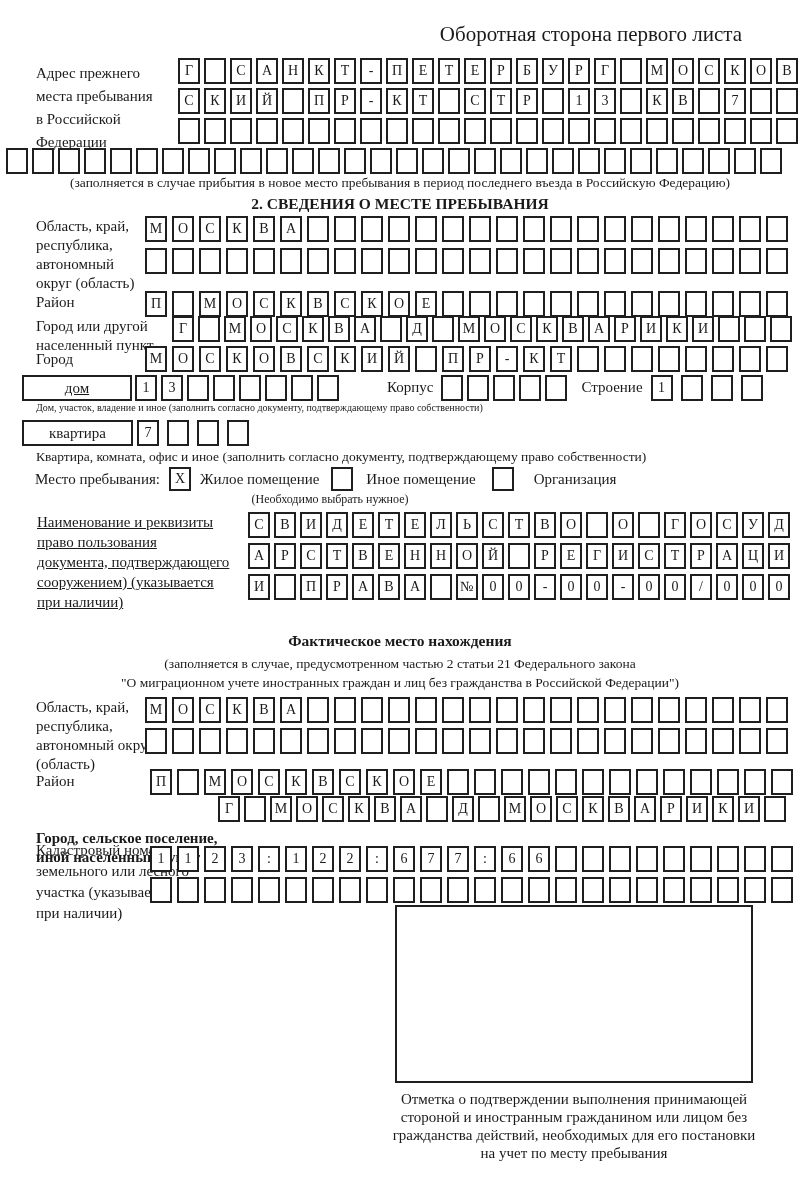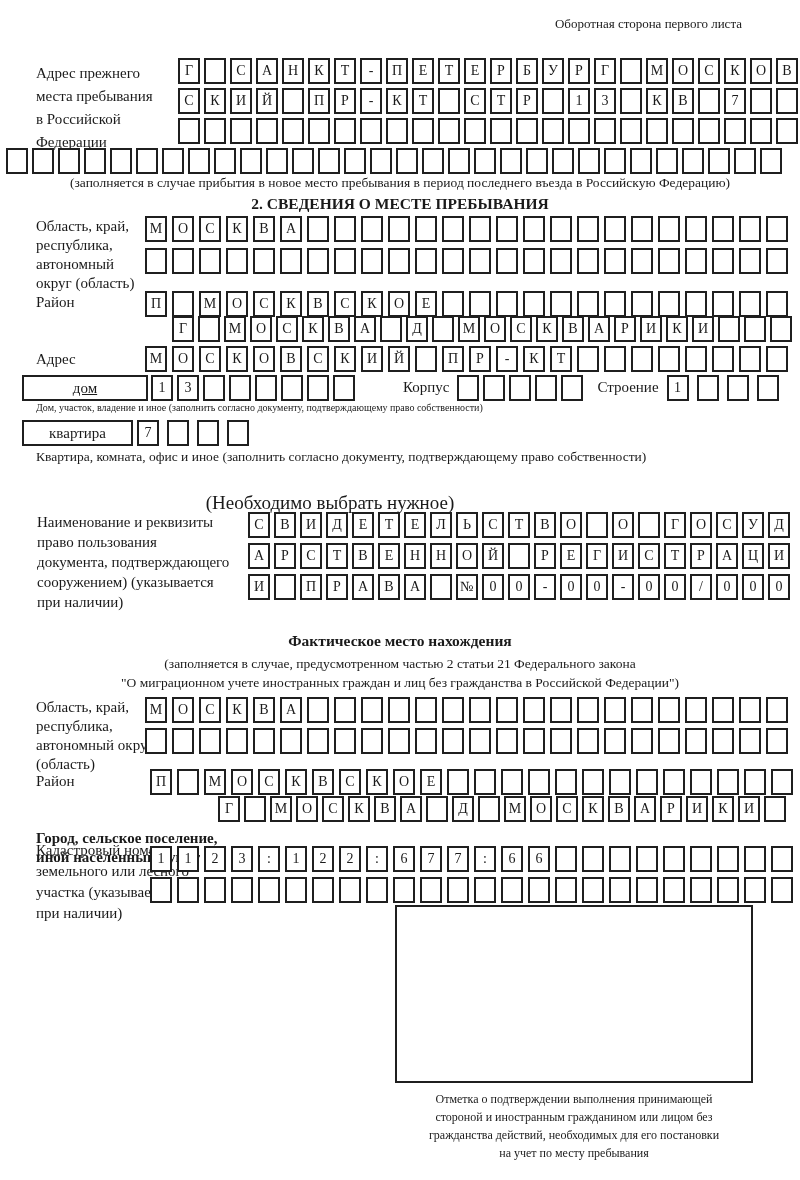--- a/index.html
+++ b/index.html
@@ -2,21 +2,21 @@
 <html><head>
 <meta charset="utf-8">
 <style>
   html,body{margin:0;padding:0;background:#ffffff;}
   body{font-family:"Liberation Serif","DejaVu Serif",serif;color:#1a1a1a;}
   .page{position:relative;width:800px;height:1180px;background:#ffffff;overflow:hidden;}
   .abs{position:absolute;}
   .lbl{font-size:15px;line-height:19px;}
   .lbl div{white-space:nowrap;}
   .lh23 div{line-height:23px;}
-  .lh20 div{line-height:20px;}
+  .lh20 div{line-height:20px;text-decoration:underline;}
   .lh21 div{line-height:21px;}
   .cr{display:flex;}
   .cr .c{box-sizing:border-box;flex:none;width:22px;height:26px;border:2px solid #1f1f1f;
          margin-right:4px;text-align:center;font-size:14px;line-height:22px;background:#fff;}
   .p27 .c{margin-right:5px;}
   .mb4{margin-bottom:4px;}
   .wide .c{margin-right:8px;}
   .note{font-size:13.5px;text-align:center;width:100%;}
   .titleb{font-size:15.5px;font-weight:bold;text-align:center;width:100%;}
   .inlbl{font-size:15px;line-height:25px;white-space:nowrap;}
@@ -25,21 +25,21 @@
   .chk{box-sizing:border-box;flex:none;width:22px;height:24px;border:2px solid #1f1f1f;
        text-align:center;font-size:14px;line-height:20px;background:#fff;}
   .chkrow{display:flex;align-items:center;font-size:15px;}
   .stampbox{box-sizing:border-box;border:2px solid #1f1f1f;background:#fff;}
 </style>
 </head>
 <body>
 
 <div class="page">
 
-  <div class="abs" style="top:16px;right:58px;font-size:13px;">Оборотная сторона первого листа</div>
+  <div class="abs" style="top:22px;right:58px;font-size:21px;">Оборотная сторона первого листа</div>
 
   <div class="abs lbl lh23" style="top:62px;left:36px;">
     <div>Адрес прежнего</div>
     <div>места пребывания</div>
     <div>в Российской</div>
     <div>Федерации</div>
   </div>
   <div class="abs" style="top:58px;left:178px;">
     <div class="cr mb4">
         <div class="c">Г</div>
@@ -238,20 +238,24 @@
       <div class="c"></div>
       <div class="c"></div>
       <div class="c"></div>
       <div class="c"></div>
       <div class="c"></div>
       <div class="c"></div>
       <div class="c"></div>
       <div class="c"></div>
     </div>
 
+  <div class="abs lbl" style="top:317px;left:36px;">
+    <div>Город или другой</div>
+    <div>населенный пункт</div>
+  </div>
   <div class="abs cr" style="top:316px;left:172px;">
       <div class="c">Г</div>
       <div class="c"></div>
       <div class="c">М</div>
       <div class="c">О</div>
       <div class="c">С</div>
       <div class="c">К</div>
       <div class="c">В</div>
       <div class="c">А</div>
       <div class="c"></div>
@@ -265,21 +269,21 @@
       <div class="c">А</div>
       <div class="c">Р</div>
       <div class="c">И</div>
       <div class="c">К</div>
       <div class="c">И</div>
       <div class="c"></div>
       <div class="c"></div>
       <div class="c"></div>
     </div>
 
-  <div class="abs lbl" style="top:350px;left:36px;">Адрес</div>
+  <div class="abs lbl" style="top:350px;left:36px;">Город</div>
   <div class="abs cr p27" style="top:346px;left:145px;">
       <div class="c">М</div>
       <div class="c">О</div>
       <div class="c">С</div>
       <div class="c">К</div>
       <div class="c">О</div>
       <div class="c">В</div>
       <div class="c">С</div>
       <div class="c">К</div>
       <div class="c">И</div>
@@ -294,21 +298,21 @@
       <div class="c"></div>
       <div class="c"></div>
       <div class="c"></div>
       <div class="c"></div>
       <div class="c"></div>
       <div class="c"></div>
       <div class="c"></div>
     </div>
 
   <div class="abs" style="top:375px;left:22px;display:flex;align-items:flex-start;">
-    <div class="labelbox" style="width:126px;text-decoration:underline;">дом</div>
+    <div class="labelbox" style="width:110px;text-decoration:underline;">дом</div>
     <div class="cr" style="margin-left:3px;">
         <div class="c">1</div>
         <div class="c">3</div>
         <div class="c"></div>
         <div class="c"></div>
         <div class="c"></div>
         <div class="c"></div>
         <div class="c"></div>
         <div class="c"></div>
       </div>
@@ -334,21 +338,30 @@
     <div class="labelbox" style="width:111px;">квартира</div>
     <div class="cr wide" style="margin-left:4px;">
         <div class="c">7</div>
         <div class="c"></div>
         <div class="c"></div>
         <div class="c"></div>
       </div>
   </div>
   <div class="abs" style="top:449px;left:36px;font-size:13.5px;">Квартира, комната, офис и иное (заполнить согласно документу, подтверждающему право собственности)</div>
 
-  <div class="abs" style="top:492px;left:0;width:660px;text-align:center;font-size:19px;">(Необходимо выбрать нужное)</div>
+  <div class="abs chkrow" style="top:467px;left:35px;">
+    <span>Место пребывания:</span>
+    <span class="chk" style="margin-left:9px;">X</span>
+    <span style="margin-left:9px;">Жилое помещение</span>
+    <span class="chk" style="margin-left:12px;"></span>
+    <span style="margin-left:13px;">Иное помещение</span>
+    <span class="chk" style="margin-left:16px;"></span>
+    <span style="margin-left:20px;">Организация</span>
+  </div>
+  <div class="abs" style="top:492px;left:0;width:660px;text-align:center;font-size:12px;">(Необходимо выбрать нужное)</div>
 
   <div class="abs lbl lh20" style="top:512px;left:37px;">
     <div>Наименование и реквизиты</div>
     <div>право пользования</div>
     <div>документа, подтверждающего</div>
     <div>сооружением) (указывается</div>
     <div>при наличии)</div>
   </div>
   <div class="abs" style="top:512px;left:248px;">
     <div class="cr" style="margin-bottom:5px;">
@@ -599,20 +612,20 @@
         <div class="c"></div>
         <div class="c"></div>
         <div class="c"></div>
         <div class="c"></div>
         <div class="c"></div>
         <div class="c"></div>
       </div>
   </div>
 
   <div class="abs stampbox" style="top:905px;left:395px;width:358px;height:178px;"></div>
-  <div class="abs" style="top:1090px;left:368px;width:412px;text-align:center;font-size:12px;line-height:18px;">
+  <div class="abs" style="top:1090px;left:368px;width:412px;text-align:center;font-size:15px;line-height:18px;">
     <div>Отметка о подтверждении выполнения принимающей</div>
     <div>стороной и иностранным гражданином или лицом без</div>
     <div>гражданства действий, необходимых для его постановки</div>
     <div>на учет по месту пребывания</div>
   </div>
 
 </div>
 
 </body></html>

